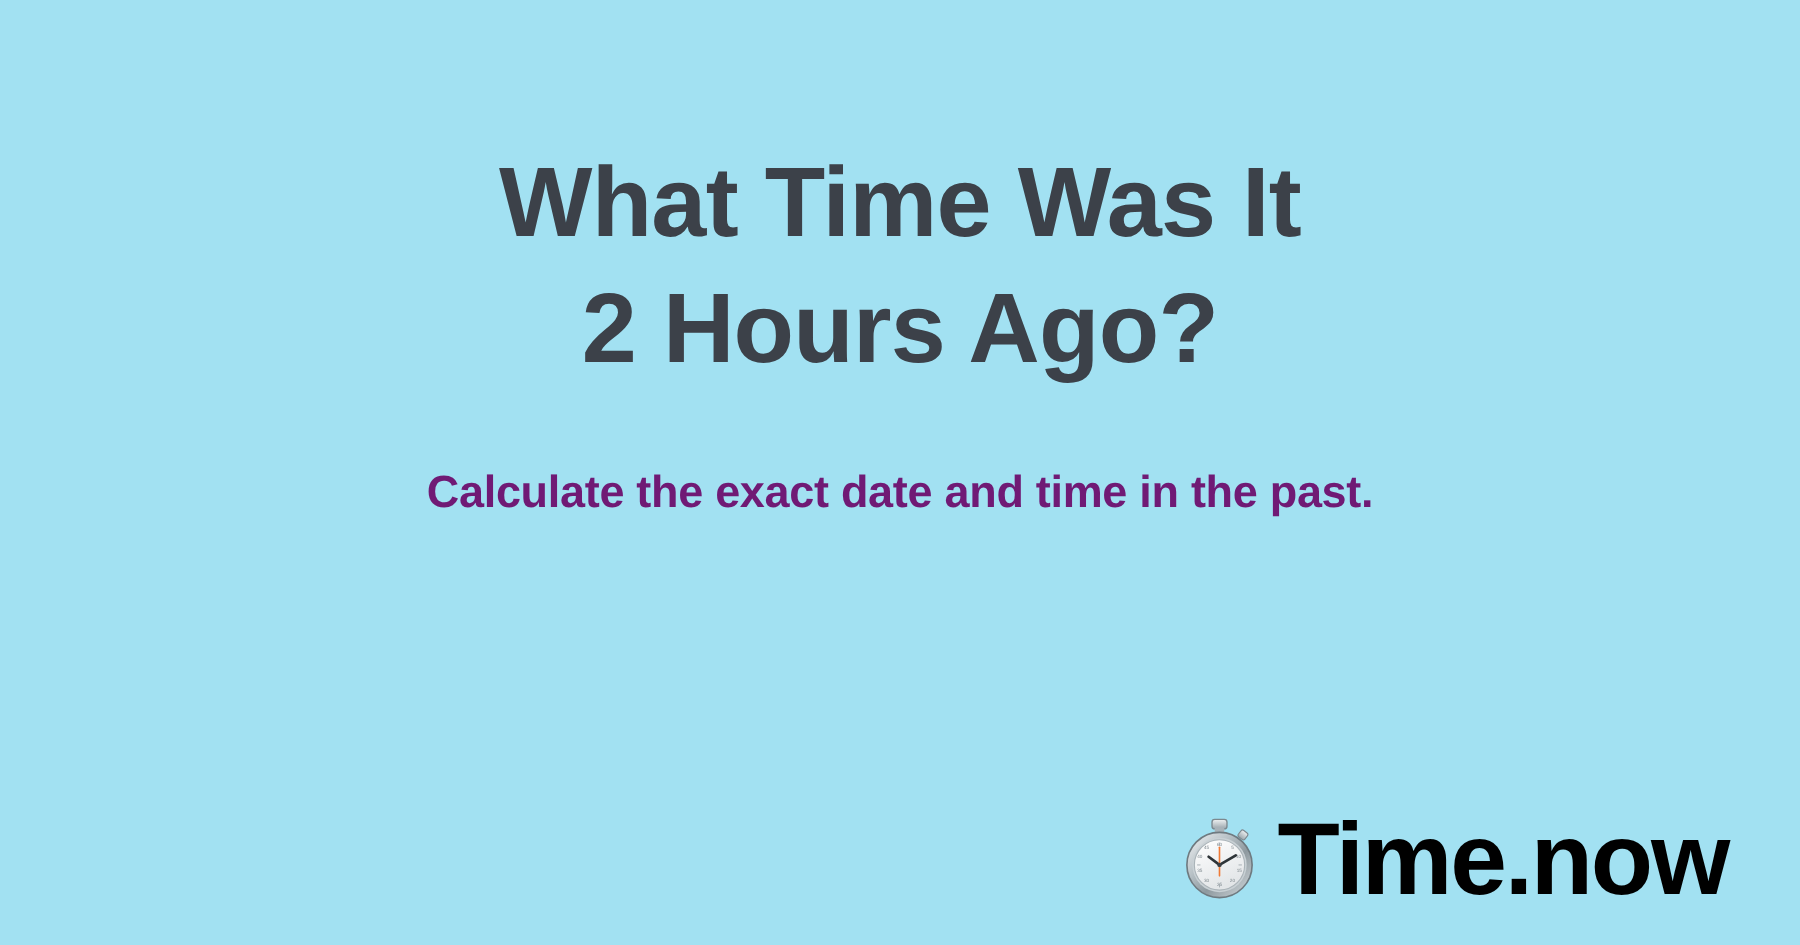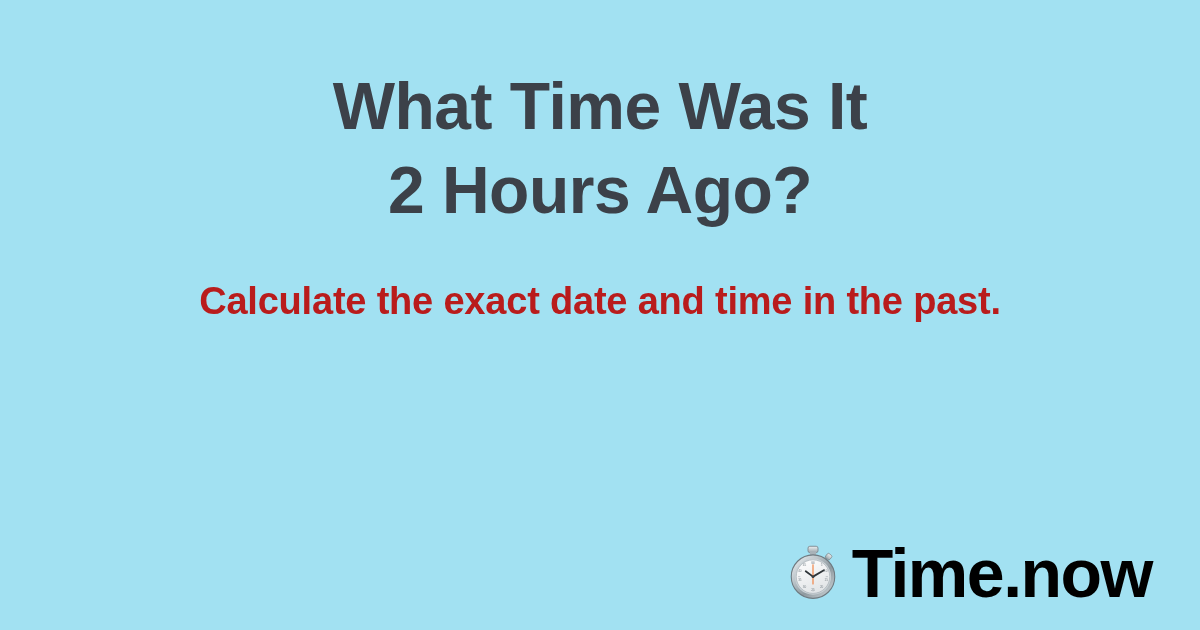--- a/index.html
+++ b/index.html
@@ -18,40 +18,40 @@
     height: 630px;
     background: #a2e1f2;
     box-sizing: border-box;
     overflow: hidden;
   }
   .content {
     position: absolute;
     left: 0;
     top: 0;
     width: 1200px;
-    padding-top: 64px;
+    padding-top: 92px;
     text-align: center;
   }
   .headline {
     margin: 0;
     padding: 0 60px;
     font-size: 66px;
     line-height: 84px;
     font-weight: bold;
     color: #3c4149;
     letter-spacing: -0.5px;
     white-space: pre-line;
   }
   .subhead {
     margin: 0;
     padding: 50px 60px 0 60px;
-    font-size: 38px;
+    font-size: 30px;
     line-height: 38px;
     font-weight: bold;
-    color: #b91c1c;
+    color: #701a75;
     letter-spacing: -0.2px;
   }
   .brand {
     position: absolute;
     right: 48px;
     bottom: 28px;
     display: flex;
     align-items: center;
     gap: 10px;
   }

